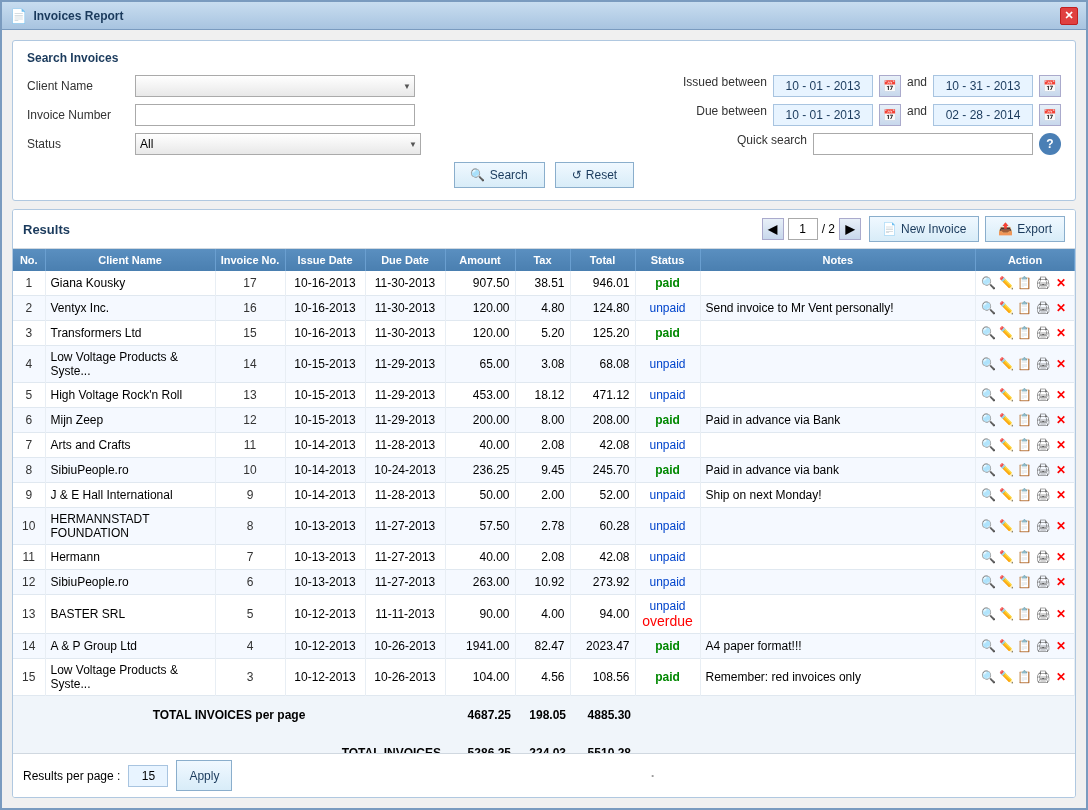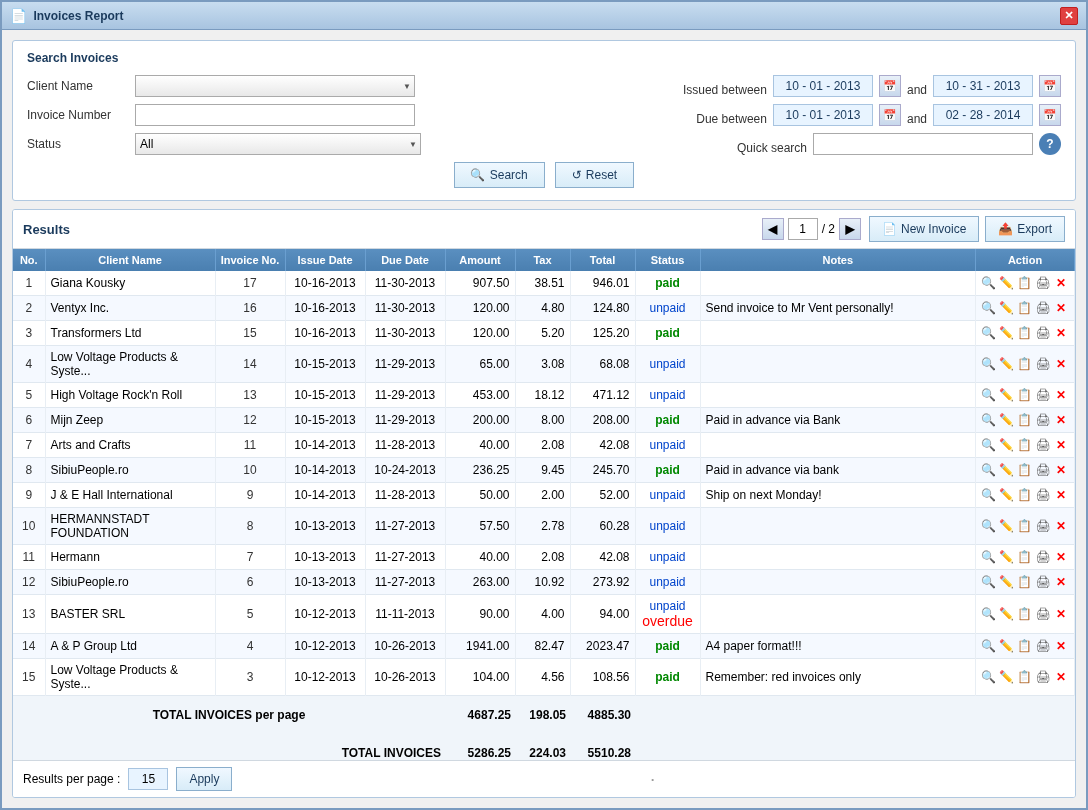--- a/index.html
+++ b/index.html
@@ -46,21 +46,21 @@
       height: 22px; border: 1px solid #aaa; background: linear-gradient(to bottom, #fff, #e8e8e8);
       padding: 0 4px; font-size: 12px; appearance: none; position: relative;
     }
     .select-wrapper { position: relative; display: inline-block; }
     .select-wrapper::after {
       content: '▼'; font-size: 8px; position: absolute; right: 4px; top: 50%; transform: translateY(-50%);
       color: #555; pointer-events: none;
     }
     .select-wrapper select { padding-right: 18px; }
     
-    .right-fields { margin-left: auto; display: flex; align-items: flex-end; gap: 6px; }
+    .right-fields { margin-left: auto; display: flex; align-items: flex-start; gap: 6px; }
     .date-input {
       width: 100px; height: 22px; border: 1px solid #a8c4e0; background: #e8f4ff;
       padding: 0 4px; font-size: 12px; text-align: center; color: #1a3a5c;
     }
     .cal-btn {
       width: 22px; height: 22px; background: linear-gradient(to bottom, #e8f0f8, #c8d8ec);
       border: 1px solid #aac; cursor: pointer; display: flex; align-items: center; justify-content: center;
       font-size: 11px;
     }
     .field-label { font-size: 12px; color: #333; }
@@ -139,21 +139,21 @@
     
     .tfoot-row td { background: #f0f5fa; font-weight: bold; font-size: 12px; padding: 12px 4px; }
     
     .bottom-bar {
       padding: 6px 10px; border-top: 1px solid #d0d8e0; display: flex; align-items: center; gap: 8px;
       background: white; flex-shrink: 0;
     }
     .per-page-label { font-size: 12px; }
     .per-page-input { width: 40px; height: 22px; border: 1px solid #a8c4e0; background: #e8f4ff; text-align: center; font-size: 12px; }
     .apply-btn {
-      height: 24px; padding: 0 12px; border: 1px solid #8aaecc; cursor: pointer;
+      height: 31px; padding: 0 12px; border: 1px solid #8aaecc; cursor: pointer;
       background: linear-gradient(to bottom, #f0f8ff, #d8ecf8); font-size: 12px; color: #1a3a5c;
     }
 
     .dot { flex: 1; text-align: center; font-size: 8px; color: #999; }
   </style>
 </head>
 <body>
 
 <div class="window">
 

